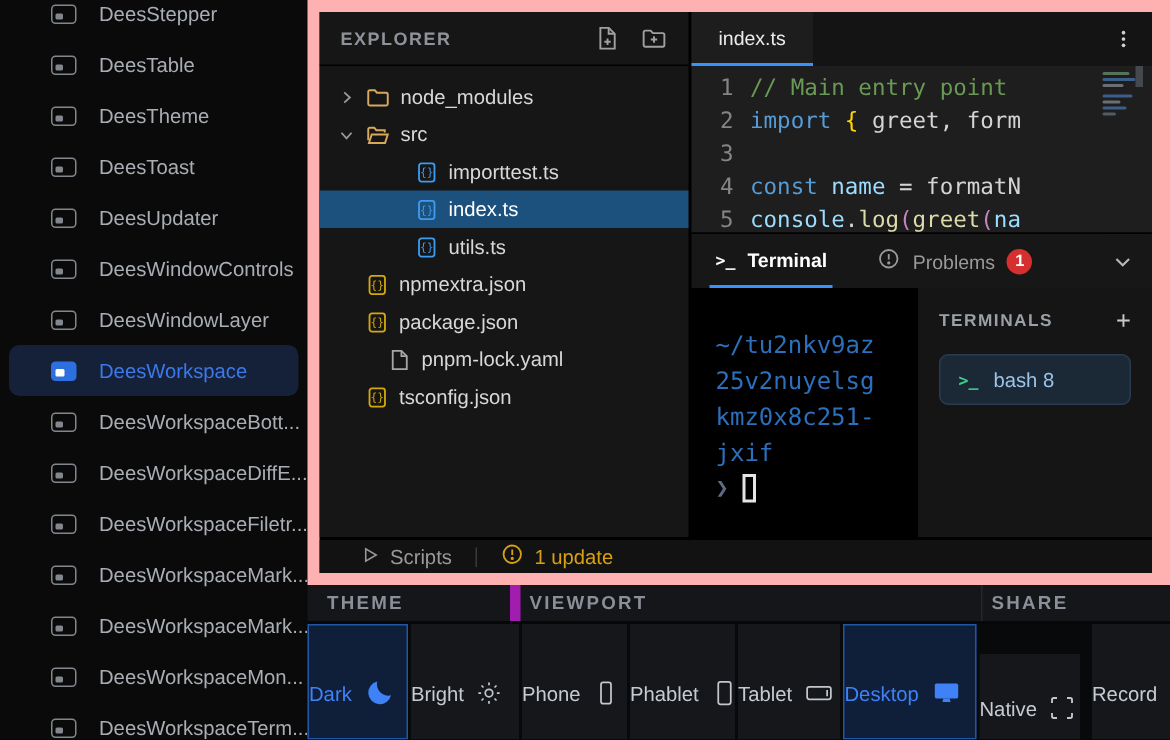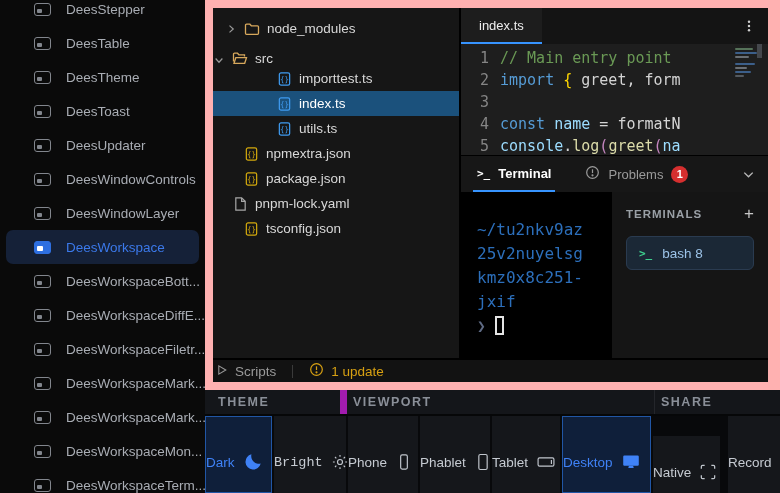--- a/index.html
+++ b/index.html
@@ -94,21 +94,21 @@
   .termside-title { color:#9aa0a6; font-size:11.5px; font-weight:bold; letter-spacing:1px; }
   .plus-btn { margin-left:auto; color:#c8c8c8; font-size:17px; line-height:1; cursor:pointer; }
   .bash-item { margin-top:14px; height:34px; background:#1b2836; border:1px solid #2a3b50;
     border-radius:6px; display:flex; align-items:center; gap:10px; padding:0 12px; cursor:pointer; }
   .bash-ico { font-family:"DejaVu Sans Mono", monospace; font-size:11px; font-weight:bold;
     color:#3ecf8e; }
   .bash-label { color:#9cc3e8; font-size:13.5px; }
 
   
   .statusbar { height:22px; margin-top:2px; background:#121212; display:flex;
-    align-items:center; gap:12px; padding-left:1px; flex:none; }
+    align-items:center; gap:12px; padding-left:26px; flex:none; }
   .sb-item { display:flex; align-items:center; gap:7px; font-size:13.5px; color:#9a9a9a;
     cursor:pointer; }
   .sb-div { width:1px; height:13px; background:#3a3a3a; margin:0 4px; }
   .sb-update { color:#d7a012; }
 
   
   .toolbar { position:absolute; left:205px; top:390px; width:575px; height:103px;
     background:#08090b; }
   .tb-labels { height:26px; background:#14161a; border-bottom:2px solid #060708;
     display:flex; align-items:center; }
@@ -194,35 +194,53 @@
           <span class="side-label">DeesWorkspaceTerm...</span>
         </div>
       </div>
   </aside>
 
   <div class="frame">
     <div class="workspace">
       <div class="ws-main">
 
         <div class="explorer">
+          <div class="exp-header">
+            <span class="exp-title">EXPLORER</span>
+            <span class="exp-actions">
+              <span>
+                  <svg width="17" height="17" viewBox="0 0 16 16" fill="none" stroke="#a0a0a0" stroke-width="1.2">
+                    <path d="M4 1.5h5.3L13 5.2v9.3H4z"></path>
+                    <path d="M9.2 1.5v3.7H13"></path>
+                    <path d="M8.5 8.2v4M6.5 10.2h4"></path>
+                  </svg>
+                </span>
+              <span>
+                  <svg width="18" height="17" viewBox="0 0 16 16" fill="none" stroke="#a0a0a0" stroke-width="1.2">
+                    <path d="M1.5 4.2a1 1 0 0 1 1-1h3.4l1.4 1.6h6.2a1 1 0 0 1 1 1v6.5a1 1 0 0 1-1 1H2.5a1 1 0 0 1-1-1z"></path>
+                    <path d="M8 6.8v4M6 8.8h4"></path>
+                  </svg>
+                </span>
+            </span>
+          </div>
           <div class="tree">
               <div class="tree-row" style="padding-left: 12px;">
                 <span class="t-chev">
                   <svg width="12" height="12" viewBox="0 0 16 16" fill="none" stroke="currentColor" stroke-width="1.6">
                     <path d="M6 3.5L11 8l-5 4.5"></path>
                   </svg>
                 </span>
                 <span class="t-ico ico-folder">
                   <svg width="16" height="16" viewBox="0 0 16 16" fill="none" stroke="currentColor" stroke-width="1.3">
                     <path d="M1.5 4.2a1 1 0 0 1 1-1h3.4l1.4 1.6h6.2a1 1 0 0 1 1 1v6.5a1 1 0 0 1-1 1H2.5a1 1 0 0 1-1-1z"></path>
                   </svg>
                 </span>
                 <span class="t-label">node_modules</span>
               </div>
-              <div class="tree-row" style=" align-items: flex-end;">
+              <div class="tree-row" style="padding-left: 12px;">
                 <span class="t-chev">
                   <svg width="12" height="12" viewBox="0 0 16 16" fill="none" stroke="currentColor" stroke-width="1.6">
                     <path d="M3.5 6L8 11l4.5-5"></path>
                   </svg>
                 </span>
                 <span class="t-ico ico-folder">
                   <svg width="16" height="16" viewBox="0 0 16 16" fill="none" stroke="currentColor" stroke-width="1.3">
                     <path d="M1.5 11.5V4.2a1 1 0 0 1 1-1h3l1.4 1.6h5.6v1.6"></path>
                     <path d="M2 13.3l1.8-5.6h10.7l-1.8 5.6z"></path>
                   </svg>
@@ -267,21 +285,21 @@
               </div>
               <div class="tree-row" style="padding-left: 31px;">
                 <span class="t-ico ico-json">
                   <svg width="15" height="16" viewBox="0 0 16 16" fill="none" stroke="currentColor" stroke-width="1.3">
                     <rect x="2.5" y="1.5" width="11" height="13" rx="1.8"></rect>
                     <text x="8" y="10.8" text-anchor="middle" font-size="8" stroke="none" fill="currentColor" font-family="DejaVu Sans Mono, monospace">{}</text>
                   </svg>
                 </span>
                 <span class="t-label">package.json</span>
               </div>
-              <div class="tree-row" style="padding-left: 20px;">
+              <div class="tree-row" style="padding-left: 46px;">
                 <span class="t-ico ico-file">
                   <svg width="15" height="16" viewBox="0 0 16 16" fill="none" stroke="currentColor" stroke-width="1.3">
                     <path d="M3 1.5h6.2L13 5.2v9.3H3z"></path>
                     <path d="M9.2 1.5v3.7H13"></path>
                   </svg>
                 </span>
                 <span class="t-label">pnpm-lock.yaml</span>
               </div>
               <div class="tree-row" style="padding-left: 31px;">
                 <span class="t-ico ico-json">
@@ -423,21 +441,21 @@
     </div>
     <div class="tb-btns">
         <div class="tb-btn sel" style="width: 67px;">
           <span>Dark</span>
           <span class="tb-ico">
             <svg width="22" height="22" viewBox="0 0 24 24">
               <path d="M20.4 13.7A8.4 8.4 0 0 1 10.3 3.6 8.4 8.4 0 1 0 20.4 13.7z" fill="currentColor"></path>
             </svg>
           </span>
         </div>
-        <div class="tb-btn" style="width: 72px; font-family: Liberation Mono, monospace;">
+        <div class="tb-btn" style="width: 72px;">
           <span>Bright</span>
           <span class="tb-ico">
             <svg width="20" height="20" viewBox="0 0 24 24" fill="none" stroke="currentColor" stroke-width="1.4">
               <circle cx="12" cy="12" r="3"></circle>
               <path d="M12 3.5v2.2M12 18.3v2.2M3.5 12h2.2M18.3 12h2.2M6 6l1.6 1.6M16.4 16.4L18 18M18 6l-1.6 1.6M7.6 16.4L6 18"></path>
             </svg>
           </span>
         </div>
         <div class="tb-btn" style="width: 70px;">
           <span>Phone</span>

